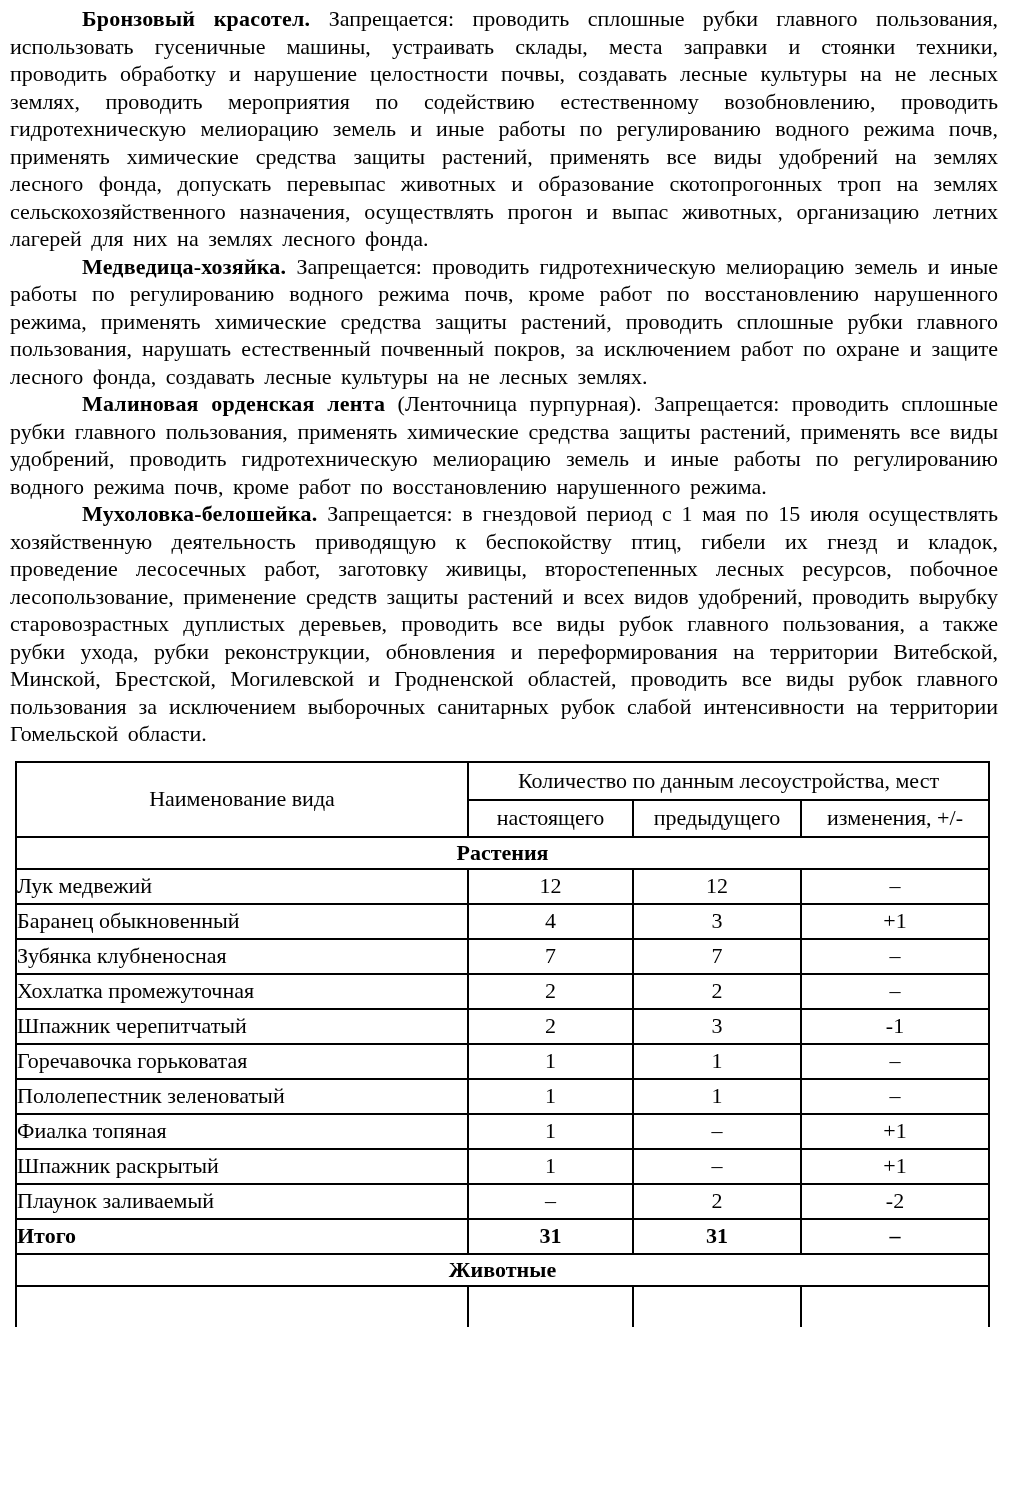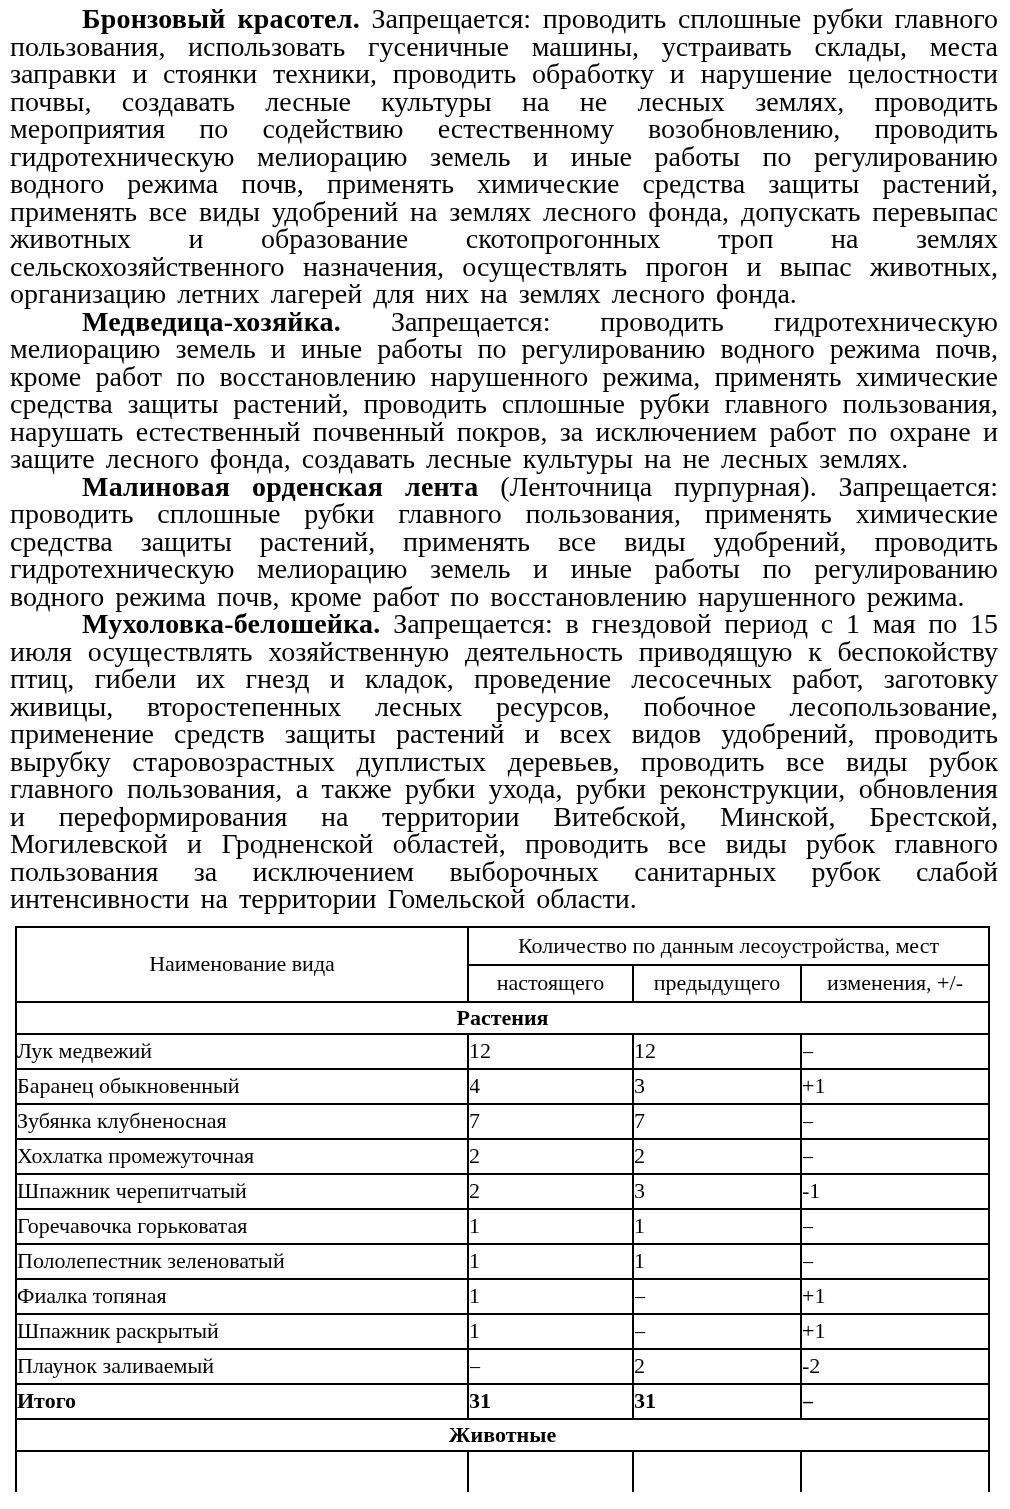--- a/index.html
+++ b/index.html
@@ -6,21 +6,21 @@
   body{
     width:1010px;height:1509px;overflow:hidden;
     background:#ffffff;color:#000000;
     font-family:"Liberation Serif", serif;
   }
   .doc{padding:5px 12px 0 10px;}
 
   
   .para{
     margin:0;
-    font-size:28px;
+    font-size:22px;
     line-height:27.5px;
     text-align:justify;
     text-indent:72px;
     word-spacing:4px;
   }
   .para b{letter-spacing:0.2px;}
 
   
   .heading{margin-top:20px;font-size:24px;line-height:32px;}
   .heading-line{text-align:justify;}
@@ -40,21 +40,21 @@
     vertical-align:middle;
     padding:0;
     overflow:hidden;
     white-space:nowrap;
   }
   td.hdr{text-align:center;}
   td.ghdr{height:36px;border-radius:19px;}
   td.shdr{height:35px;}
   tr.section td{height:30px;font-weight:bold;text-align:center;}
   td.name{padding-left:9px;height:33px;}
-  td.num{text-align:left;padding-right:12px;height:33px;border-radius:13px;}
+  td.num{text-align:center;padding-right:12px;height:33px;border-radius:13px;}
   tr.total td{font-weight:bold;}
   tr.partial td{height:40px;border-bottom:none;}
 </style>
 </head>
 <body>
 
 <div class="doc">
 
   <p class="para"><b>Бронзовый красотел.</b>
     <span>Запрещается: проводить сплошные рубки главного пользования, использовать гусеничные машины, устраивать склады, места заправки и стоянки техники, проводить обработку и нарушение целостности почвы, создавать лесные культуры на не лесных землях, проводить мероприятия по содействию естественному возобновлению, проводить гидротехническую мелиорацию земель и иные работы по регулированию водного режима почв, применять химические средства защиты растений, применять все виды удобрений на землях лесного фонда, допускать перевыпас животных и образование скотопрогонных троп на землях сельскохозяйственного назначения, осуществлять прогон и выпас животных, организацию летних лагерей для них на землях лесного фонда.</span></p>

